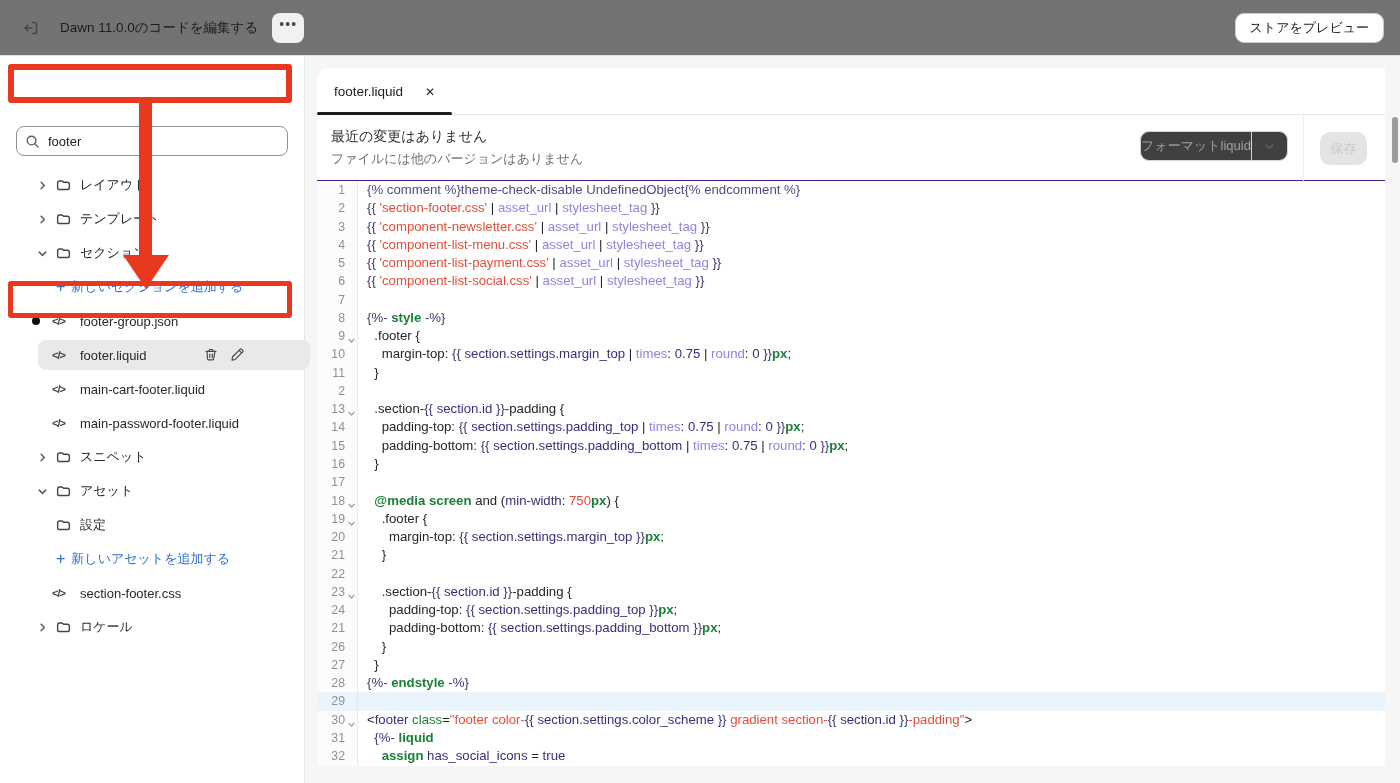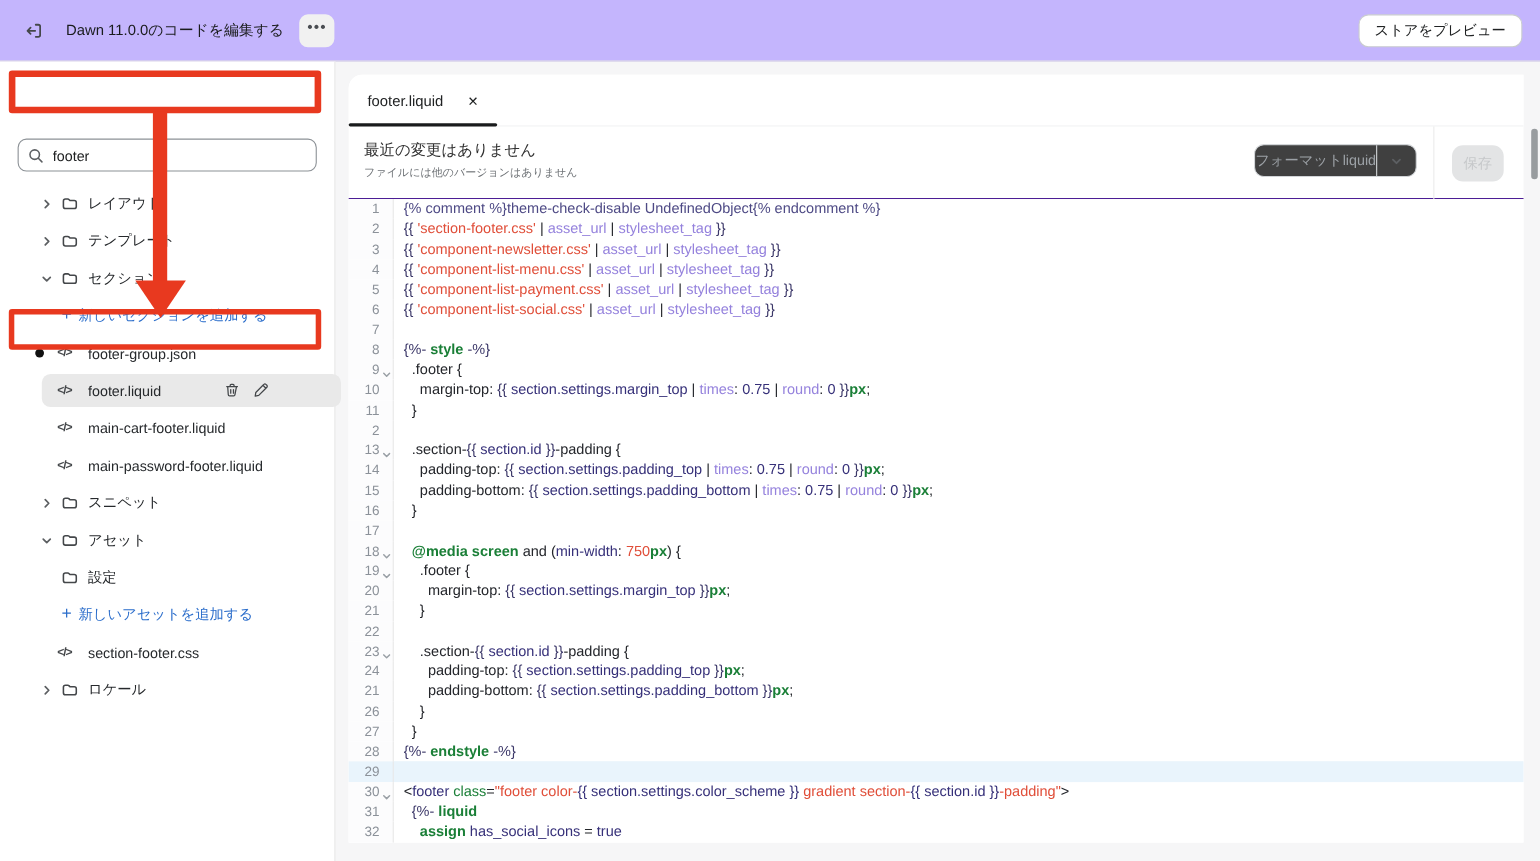--- a/index.html
+++ b/index.html
@@ -2,21 +2,21 @@
 <html style="--col-annotation: #e8391f; --col-link_blue: #2c6ecb; --col-page_bg: #f6f6f7; --col-default_text: #24262b; --col-comment: #4e4a85; --col-delimiter: #3c3869; --col-variable: #363079; --col-string: #e04e39; --col-number: #e04e39; --col-filter: #9582dd; --col-keyword: #1a7f37;"><head>
 <meta charset="utf-8">
 <style>
   * { margin:0; padding:0; box-sizing:border-box; }
   html,body { width:1400px; height:783px; overflow:hidden;
     font-family:"Liberation Sans","DejaVu Sans",sans-serif;
     background:var(--col-page_bg,#f6f6f7); }
 
   
   #topbar { position:absolute; left:0; top:0; width:1400px; height:56px;
-    background:#c4b5fd; border-bottom:1px solid #e3e3e3; display:flex; align-items:center; }
+    background:#737373; border-bottom:1px solid #e3e3e3; display:flex; align-items:center; }
   #exit-btn { width:34px; height:34px; margin-left:14px; border-radius:8px;
     display:flex; align-items:center; justify-content:center; cursor:pointer; }
   #topbar-title { margin-left:12px; font-size:13.5px; color:#1a1c1d; }
   #more-btn { margin-left:14px; width:32px; height:30px; background:#f1f1f1;
     border:none; border-radius:8px; font-size:14px; color:#4a4d52; letter-spacing:1px;
     display:flex; align-items:center; justify-content:center; cursor:pointer; padding-bottom:7px;}
   #preview-btn { position:absolute; right:16px; top:13px; height:30px; padding:0 14px;
     background:#fff; border:1px solid #c9cccf; border-radius:9px;
     font-size:13px; color:#202223; cursor:pointer;margin-left:29px; }
 
@@ -64,21 +64,21 @@
     border-bottom:1px solid #e4e5e7; border-radius:12px 0 0 0; background:#fff;}
   #tab-active { position:absolute; left:0; top:0; height:47px; width:135px;
     display:flex; align-items:center; cursor:pointer; }
   #tab-active .tab-lbl { margin-left:17px; font-size:13.5px; color:#202223; }
   #tab-close { margin-left:22px; font-size:12px; color:#202223; cursor:pointer; line-height:1;}
   #tab-underline { position:absolute; left:0; top:44px; width:135px; height:3px;
     background:#1a1c1d; border-radius:2px; }
   #filehead { position:absolute; left:0; top:47px; width:100%; height:66px;
     border-bottom:1px solid #4c1d95; }
   #filehead-line1 { position:absolute; left:14px; top:13px; font-size:14px; color:#303030; }
-  #filehead-line2 { position:absolute; left:14px; top:35px; font-size:10px; color:#6d7175; }
+  #filehead-line2 { position:absolute; left:14px; top:35px; font-size:13px; color:#6d7175; }
   #format-btn { position:absolute; left:823px; top:16px; height:30px; width:148px;
     border:1px solid #d2d5d8; border-radius:9px; background:#404040; display:flex;
     align-items:center; cursor:default; color:#9ca1a6; font-size:13px; }
   #format-btn .fmt-lbl { flex:1; text-align:center; }
   #format-btn .fmt-chev { width:36px; height:100%; border-left:1px solid #d2d5d8;
     display:flex; align-items:center; justify-content:center; cursor:pointer;}
   #head-divider { position:absolute; left:986px; top:0; width:1px; height:66px; background:#ececec; }
   #save-btn { position:absolute; left:1003px; top:17px; width:47px; height:33px;
     background:#e3e4e5; color:#c6c8ca; border:none; border-radius:10px;
     font-size:13px; cursor:default; }

